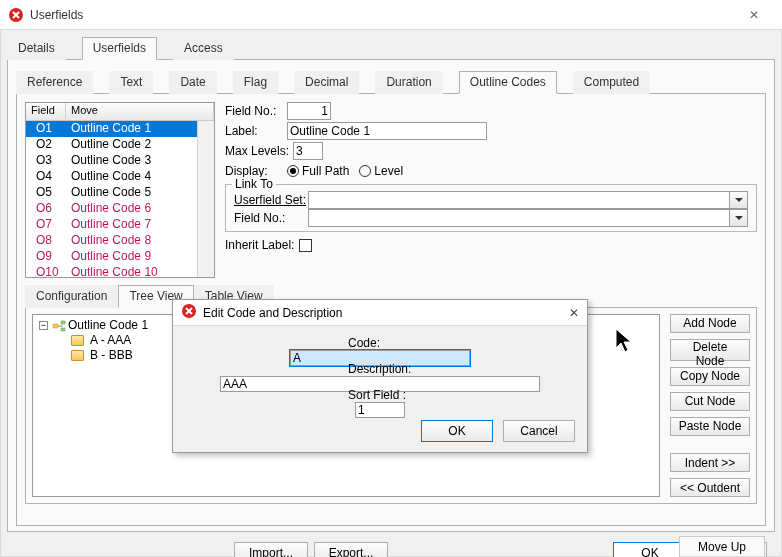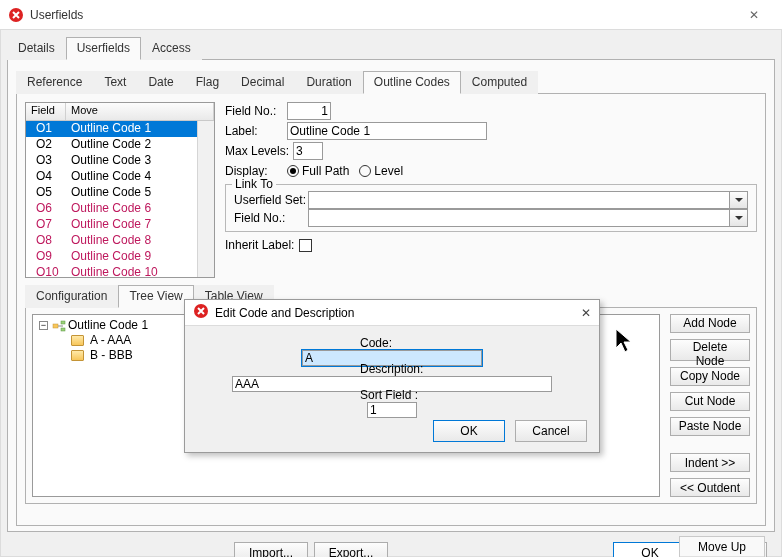--- a/index.html
+++ b/index.html
@@ -25,21 +25,21 @@
   }
   .titlebar .title { flex: 1; color: #333; font-size: 12px; }
   .titlebar .winbtn { width: 40px; height: 30px; display: flex; align-items: center; justify-content: center; color: #666; }
   .client {
     background: #f0f0f0;
     height: 527px;
     border: 1px solid #dcdcdc; border-top: none;
     padding: 4px 6px 6px 6px;
     position: relative;
   }
-  .tabrow { display: flex; gap: 0; border-bottom: 1px solid #b1b1b1; margin-top: 2px; }
+  .tabrow { display: flex; gap: 16px; border-bottom: 1px solid #b1b1b1; margin-top: 2px; }
   .tab {
     padding: 3px 10px 4px 10px;
     background: #f0f0f0;
     border: 1px solid transparent;
     border-bottom: none;
     color: #333;
     font-size: 12px;
     position: relative;
     top: 1px;
   }
@@ -94,21 +94,21 @@
     background: linear-gradient(#fdfdfd,#e9e9e9);
     border: 1px solid #adadad;
     height: 22px; font-size: 12px;
     padding: 0 6px; font-family: inherit;
   }
   .bottombar { display:flex; gap:6px; align-items:center; margin-top:10px; padding: 0 8px;}
   .bottombar .spacer { flex:1;}
   .bottombar button.primary { border:1px solid #0078d7; background:#fff; }
   
   .dialog {
-    position:absolute; left: 184px; top: 299px; width:416px; height:150;
+    position:absolute; left: 172px; top: 299px; width:416px; height:150;
     background:#f0f0f0; border:1px solid #9a9a9a;
     box-shadow: 3px 3px 6px rgba(0,0,0,0.25);
   }
   .dlgtitle { height:26px; background:#fff; display:flex; align-items:center; padding:0 8px; border-bottom:1px solid #dcdcdc;}
   .dlgtitle .title { flex:1; font-size:12px;}
   .dlgbody { padding: 10px 12px 6px 12px;}
   .dfrow { display:flex; align-items:center; margin-bottom:6px; height:20px;flex-direction:column;}
   .dfrow .lab { width: 64px; }
   .dfrow input { border:1px solid #9a9a9a; height:18px; font-size:12px; padding:0 2px; font-family:inherit;}
   .dfoot { display:flex; gap:10px; justify-content: flex-end; padding: 0 12px 10px 0;}
@@ -218,21 +218,21 @@
           <div class="frow">
             <span class="flab">Display:</span>
             <span class="radio sel"></span>
             <span style="margin-right:10px;">Full Path</span>
             <span class="radio"></span>
             <span>Level</span>
           </div>
           <div class="groupbox">
             <span class="legend">Link To</span>
             <div class="frow">
-              <span class="flab" style="width:74px;">Userfield Set:</span>
+              <span class="flab" style="width:74px;text-decoration:underline;">Userfield Set:</span>
               <div class="combo">
                   <input type="text" style="">
                   <span class="drop"></span>
                 </div>
             </div>
             <div class="frow">
               <span class="flab" style="width:74px;">Field No.:</span>
               <div class="combo">
                   <input type="text" style="">
                   <span class="drop"></span>

